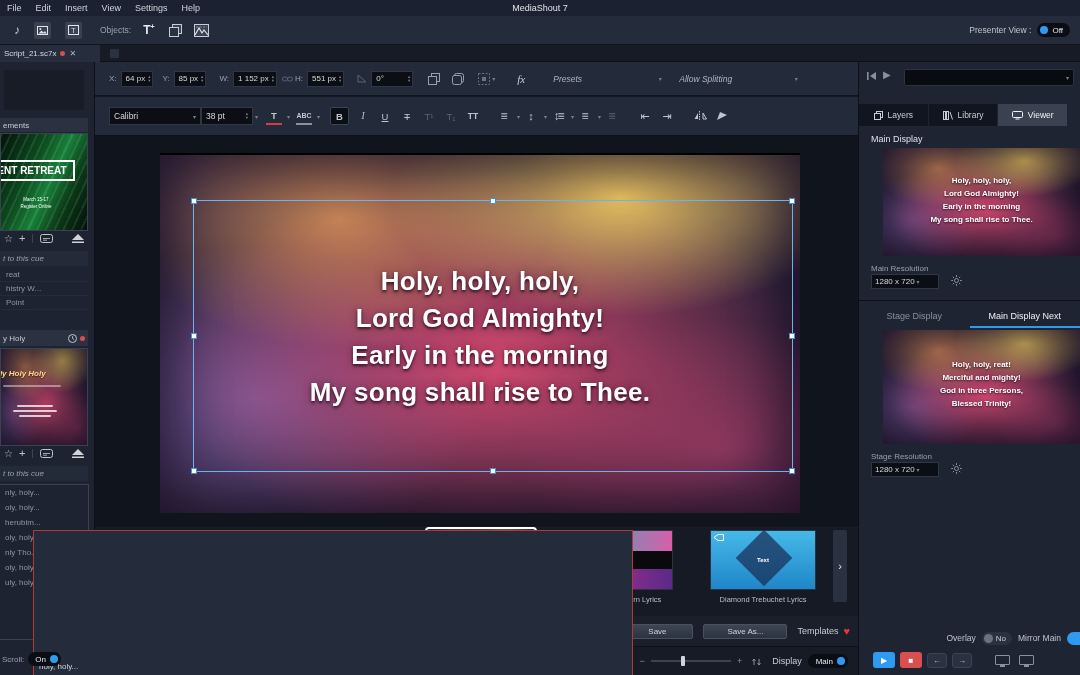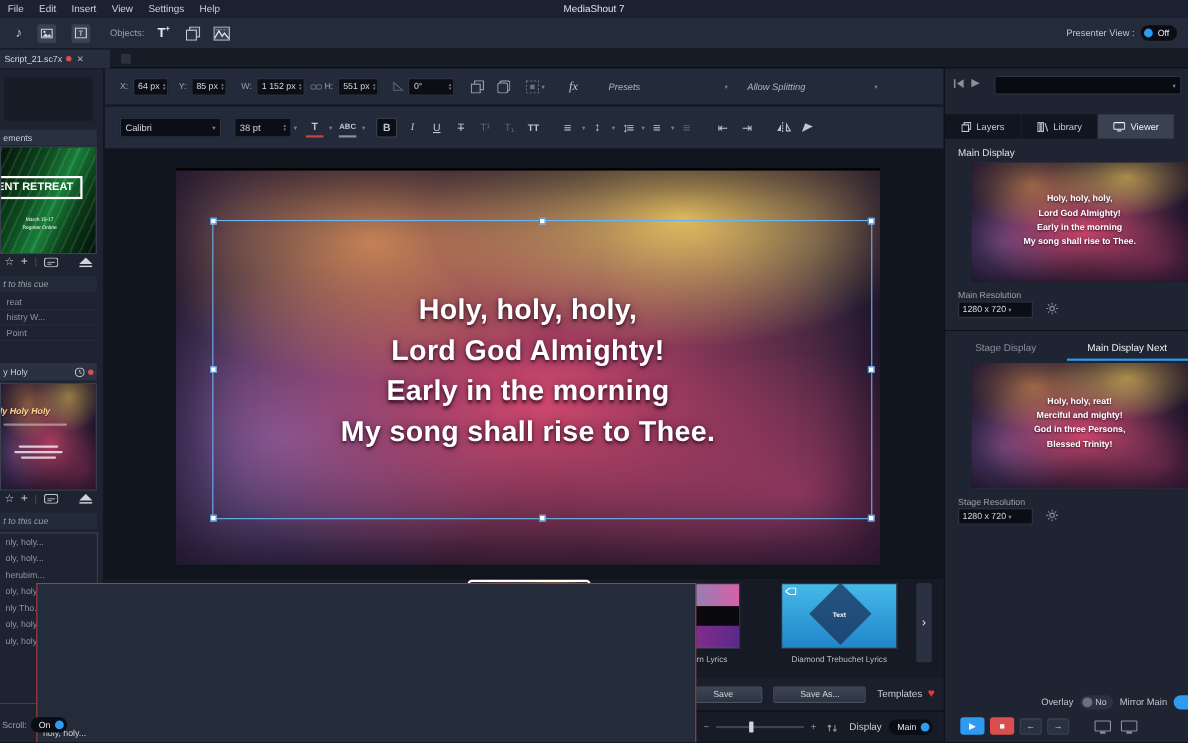--- a/index.html
+++ b/index.html
@@ -345,21 +345,21 @@
         <span>Allow Splitting</span>
         <span class="caret">▾</span>
       </span>
   </div>
 
   <div class="fontbar">
     <span class="combo" style="width:92px;margin-left:14px">
         <span>Calibri</span>
         <span class="caret">▾</span>
       </span>
-    <span class="combo" style="width:52px;margin-left:12px">
+    <span class="combo" style="width:52px;margin-left:0">
         <span>38 pt</span>
         <span class="stepper">
           <span>▴</span>
           <span>▾</span>
         </span>
       </span>
     <span class="caret">▾</span>
     <span class="fbtn" style="margin-left:8px;border-bottom:2px solid #d04040;font-weight:bold">
         <span>T</span>
       </span>

